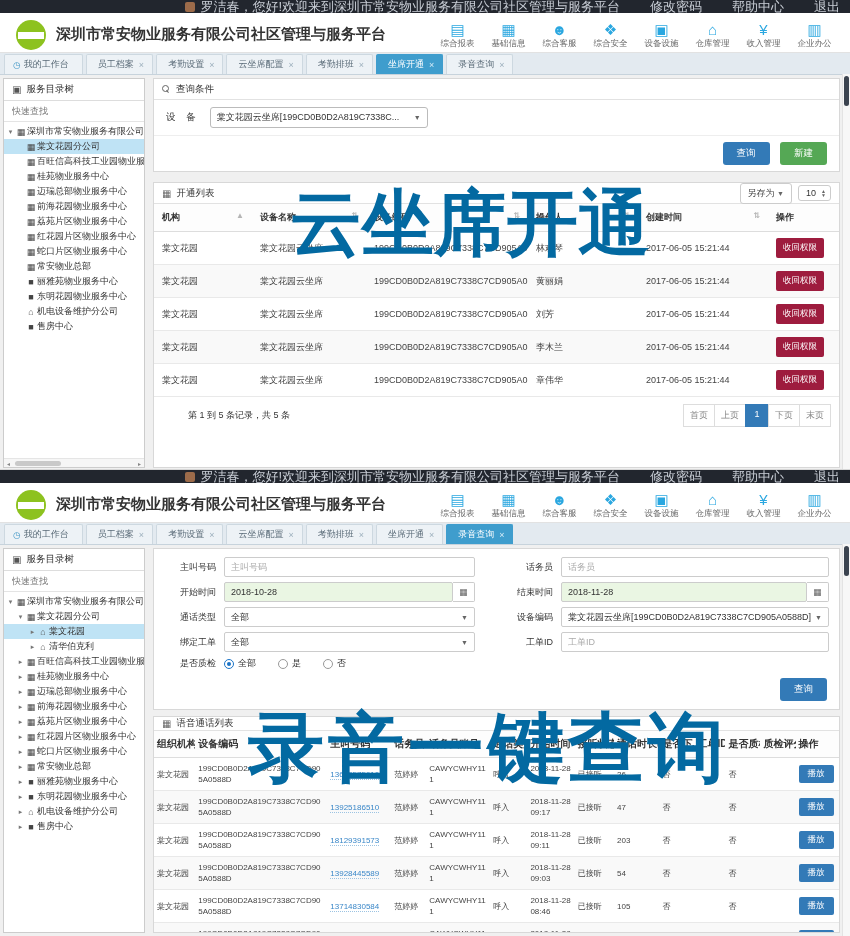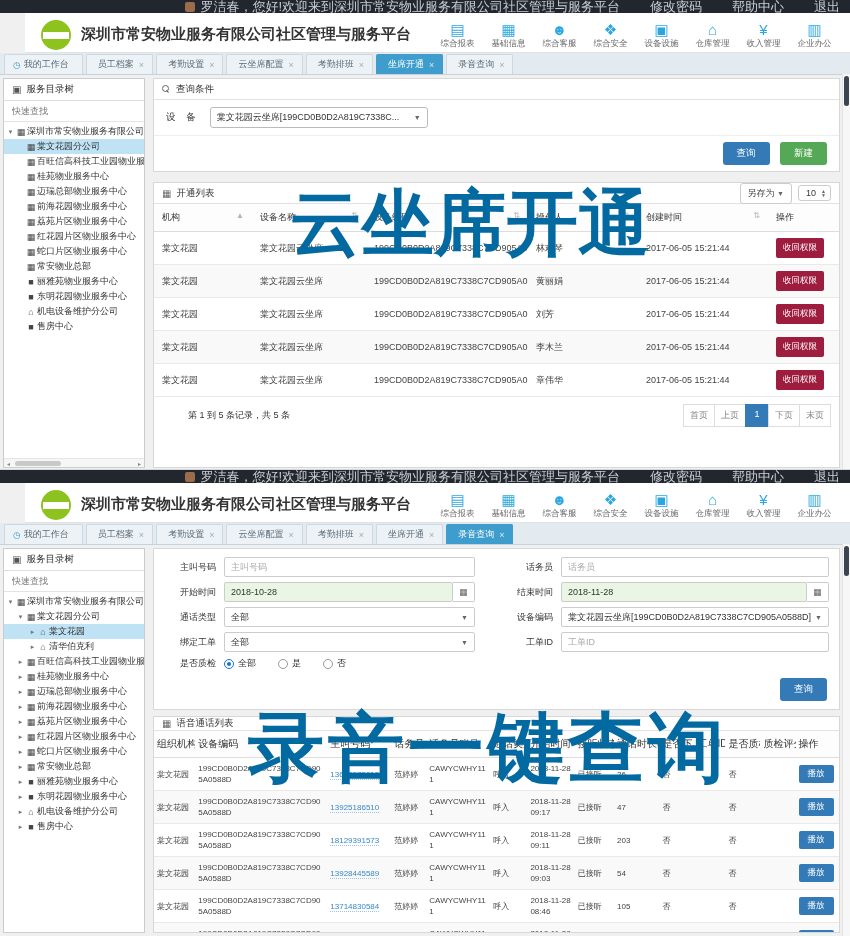--- a/index.html
+++ b/index.html
@@ -9,21 +9,21 @@
   .screen1 { height:470px; border-bottom:1px solid #d7d7d7; }
   .screen2 { height:466px; }
 
   
   .strip { height:13px; background:#22262e; display:flex; align-items:center; justify-content:flex-end; padding-right:10px; }
   .strip .avatar { width:10px; height:10px; background:#9c6b4a; border-radius:2px; margin-right:5px; }
   .strip span { font-size:13px; color:#c9ced6; line-height:13px; white-space:nowrap; }
   .strip .lnk { margin-left:30px; cursor:pointer; }
 
   
-  .hdr { height:40px; background:#fff; display:flex; align-items:center; padding:4px 10px 0 16px; border-bottom:1px solid #e2e2e2;margin-left:25px; }
+  .hdr { height:40px; background:#fff; display:flex; align-items:center; padding:4px 10px 0 16px; border-bottom:1px solid #e2e2e2; }
   .logo { width:30px; height:30px; border-radius:50%; background:#8dc21f; position:relative; flex:0 0 auto; }
   .logo::after { content:""; position:absolute; left:2px; right:2px; top:12px; height:7px; background:#fff; }
   .title { font-size:15px; font-weight:bold; color:#333; margin-left:10px; white-space:nowrap; }
   .menu { margin-left:auto; display:flex; }
   .mi { width:51px; text-align:center; cursor:pointer; }
   .mi-ic { display:block; font-size:15px; line-height:16px; color:#2aa7e0; }
   .mi-lb { display:block; font-size:8.5px; color:#666; line-height:10px; white-space:nowrap; }
 
   
   .tabbar { height:22px; background:#e3eaf0; border-bottom:1px solid #c7d3dc; display:flex; align-items:flex-end; padding-left:4px; }
@@ -73,21 +73,21 @@
 
   
   .lp { flex:1; display:flex; flex-direction:column; overflow:hidden; }
   .p-h .rt { margin-left:auto; display:flex; align-items:center; }
   .saveas { border:1px solid #ccc; background:#fff; border-radius:3px; font-size:9px; color:#444; padding:3px 7px; cursor:pointer; }
   .saveas .caret { font-size:7px; color:#666; }
   .spin { border:1px solid #ccc; border-radius:3px; background:#fff; font-size:9px; color:#333; padding:2px 4px 2px 7px; margin-left:6px; display:flex; align-items:center; cursor:pointer; }
   .spin .ud { display:inline-flex; flex-direction:column; margin-left:5px; font-size:5px; color:#666; line-height:4px; }
 
   table { width:100%; border-collapse:collapse; table-layout:fixed; }
-  th { font-size:9px; color:#333; text-align:left; font-weight:normal; padding:7px 8px; border-bottom:1px solid #ddd; background:#fdfdfd; white-space:nowrap; overflow:hidden; }
+  th { font-size:9px; color:#333; text-align:left; font-weight:bold; padding:7px 8px; border-bottom:1px solid #ddd; background:#fdfdfd; white-space:nowrap; overflow:hidden; }
   th .sort { color:#b5b5b5; font-size:8px; float:right; }
   td { font-size:9px; color:#444; padding:6px 8px; border-bottom:1px solid #e9e9e9; white-space:nowrap; overflow:hidden; vertical-align:middle; }
   tr:nth-child(even) td { background:#f9f9f9; }
   .btn-crimson { background:#9e1c3e; color:#fff; border:none; border-radius:2px; font-size:8.5px; padding:4px 7px; cursor:pointer; font-family:inherit; }
   .btn-play { background:#337ab7; color:#fff; border:none; border-radius:2px; font-size:8.5px; padding:3px 9px; cursor:pointer; font-family:inherit; }
 
   .lfoot { display:flex; align-items:center; padding:7px 8px; }
   .lfoot .cnt { font-size:9px; color:#333;margin-left:26px; }
   .pager { margin-left:auto; display:flex; }
   .pg { min-width:24px; text-align:center; border:1px solid #ddd; background:#fff; color:#888; font-size:9px; padding:4px 6px; margin-left:-1px; cursor:pointer; }

